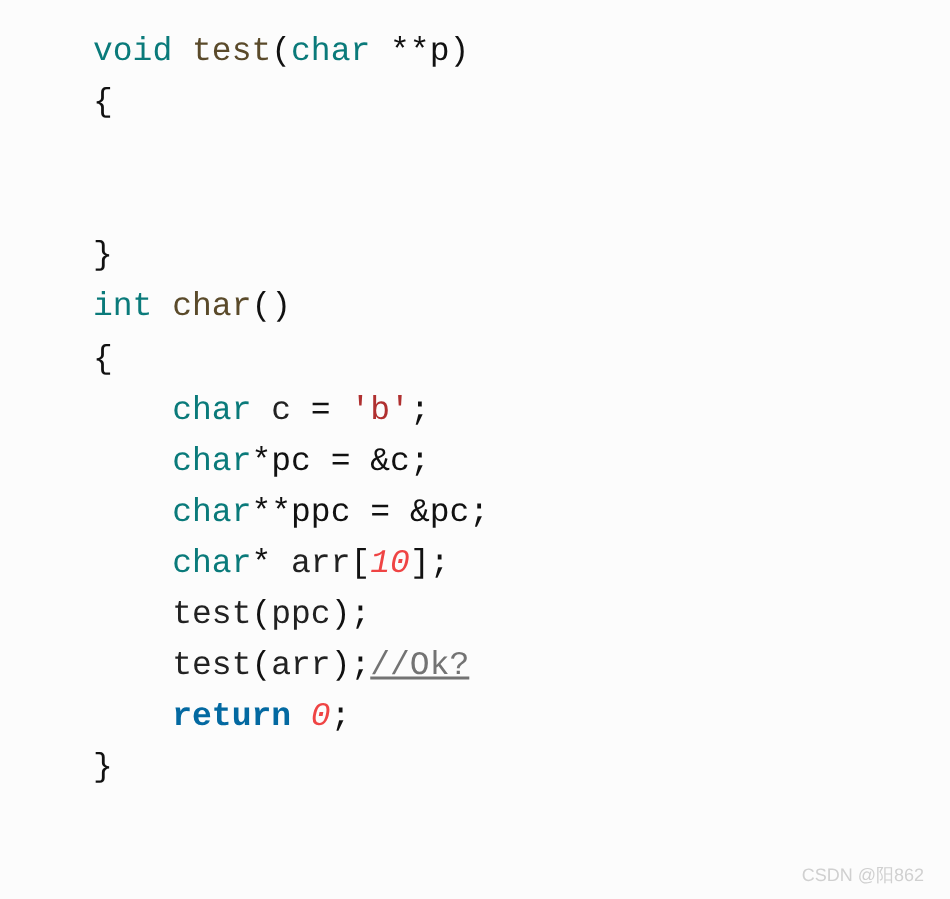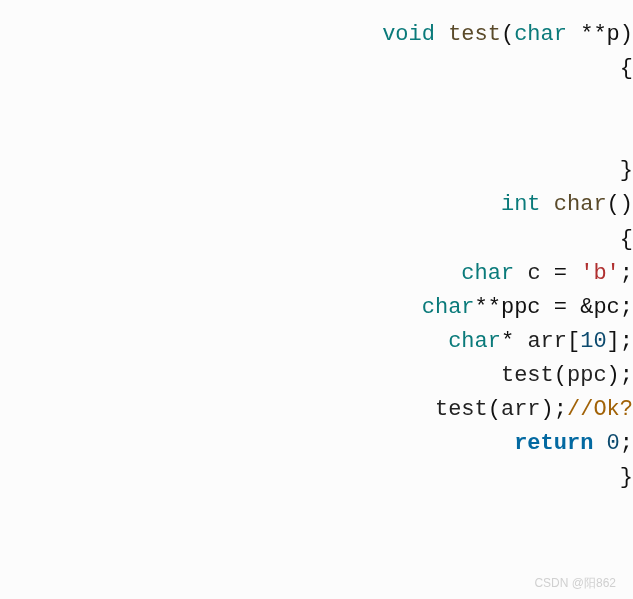--- a/index.html
+++ b/index.html
@@ -13,30 +13,29 @@
       background: #fcfcfc;
       font-family: "Consolas", "Monaco", "Courier New", monospace;
       font-size: 22px;
       line-height: 1.55;
       padding: 18px 0 0 62px;
       position: relative;
       color: #333;
     }
     .code-line {
       white-space: pre;
-      text-align: right;
     }
     .kw-type { color: #0a7a7a; }
     .kw-flow { color: #0369a1; font-weight: bold; }
     .func-name { color: #5a4a2a; }
     .literal-char { color: #b03030; }
-    .literal-num { color: #0c4a6e; }
+    .literal-num { color: #ef4444; font-style: italic; }
     .op-punct { color: #111; }
     .identifier { color: #222; }
-    .comment { color: #a16207; }
+    .comment { color: #737373; text-decoration: underline; }
     .watermark {
       position: absolute;
       right: 17px;
       bottom: 6px;
       font-size: 12px;
       color: #d0d0d0;
       font-family: Arial, sans-serif;
     }
   </style>
 </head>
@@ -53,20 +52,21 @@
 <div class="code-line"><span></span>&nbsp;</div>
 
 <div class="code-line"><span class="op-punct">}</span></div>
 
 <div class="code-line"><span class="kw-type">int</span><span class="identifier"> </span><span class="func-name">char</span><span class="op-punct">(</span><span class="op-punct">)</span></div>
 
 <div class="code-line"><span class="op-punct">{</span></div>
 
 <div class="code-line"><span>    </span><span class="kw-type">char</span><span> </span><span class="identifier">c</span><span> </span><span class="op-punct">=</span><span> </span><span class="literal-char">'b'</span><span class="op-punct">;</span></div>
 
+<div class="code-line"><span>    </span><span class="kw-type">char</span><span class="op-punct">*pc</span><span> </span><span class="op-punct">=</span><span> </span><span class="op-punct">&amp;c</span><span class="op-punct">;</span></div>
 
 <div class="code-line"><span>    </span><span class="kw-type">char</span><span class="op-punct">**ppc</span><span> </span><span class="op-punct">=</span><span> </span><span class="op-punct">&amp;pc</span><span class="op-punct">;</span></div>
 
 <div class="code-line"><span>    </span><span class="kw-type">char</span><span class="op-punct">*</span><span> </span><span class="identifier">arr</span><span class="op-punct">[</span><span class="literal-num">10</span><span class="op-punct">]</span><span class="op-punct">;</span></div>
 
 
 <div class="code-line"><span>    </span><span class="identifier">test</span><span class="op-punct">(</span><span class="identifier">ppc</span><span class="op-punct">)</span><span class="op-punct">;</span></div>
 
 <div class="code-line"><span>    </span><span class="identifier">test</span><span class="op-punct">(</span><span class="identifier">arr</span><span class="op-punct">)</span><span class="op-punct">;</span><span class="comment">//Ok?</span></div>
 

